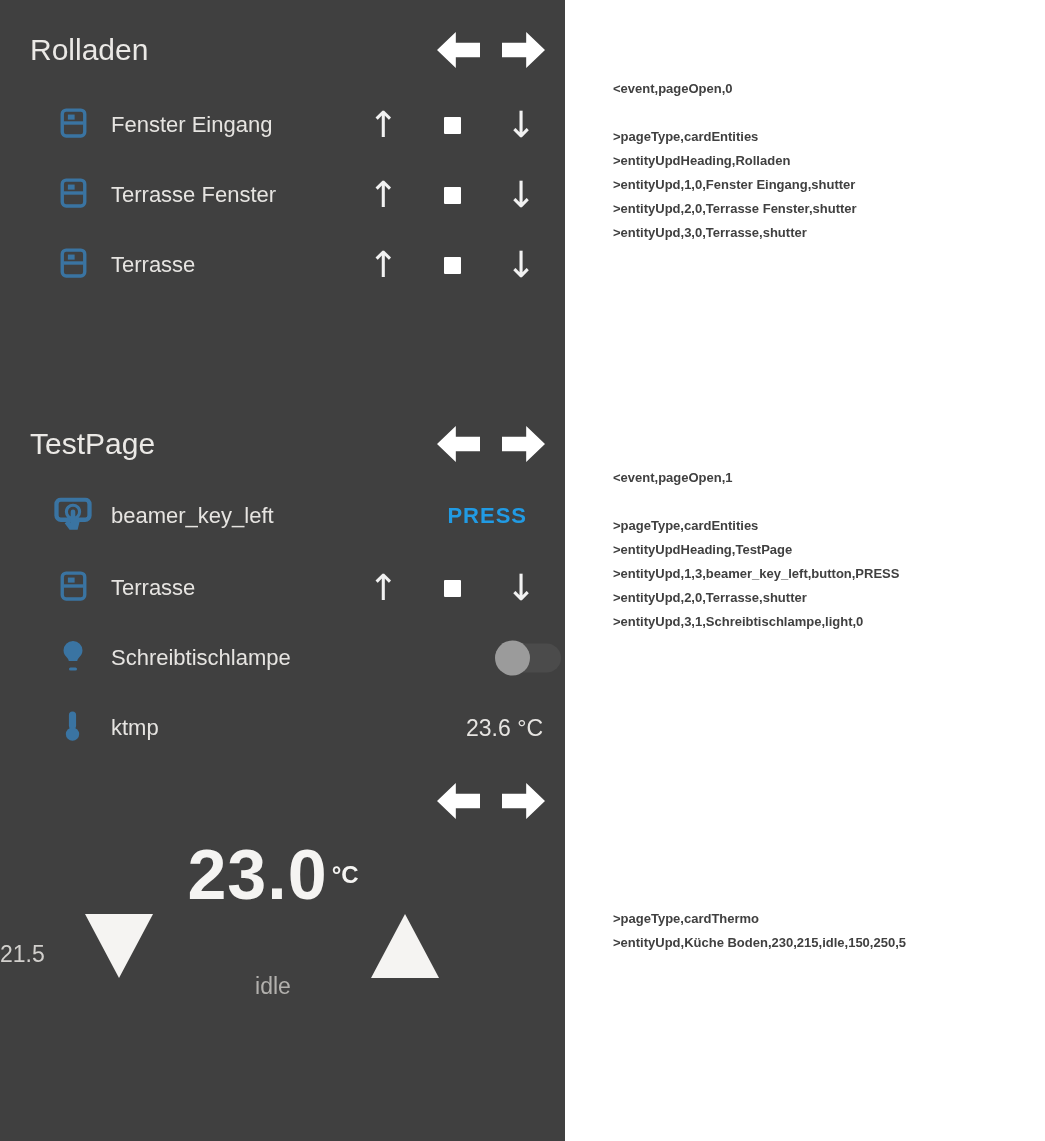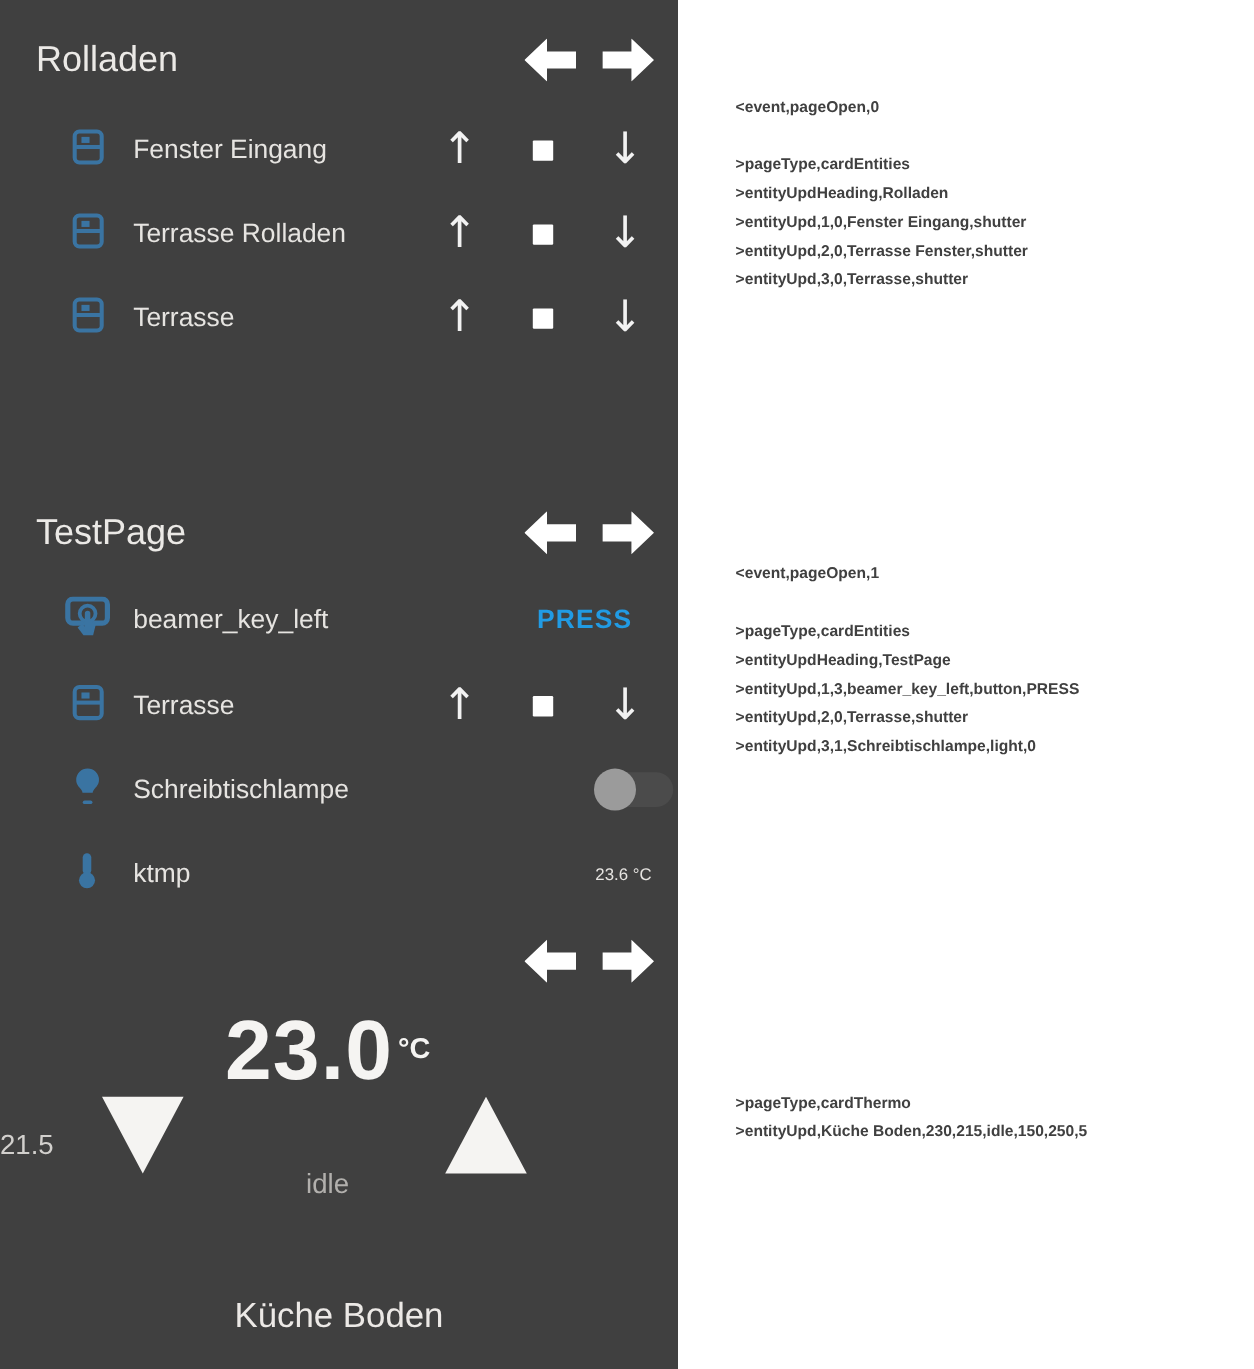--- a/index.html
+++ b/index.html
@@ -48,21 +48,21 @@
   }
   .stop-square {
     width:17px; height:17px; background:#ffffff; border-radius:1px; cursor:pointer;
   }
   .press-label {
     position:absolute; right:54px; top:50%; transform:translateY(-50%);
     font-size:22px; font-weight:700; letter-spacing:1px; color:#219be4; cursor:pointer;
   }
   .value-label {
     position:absolute; right:38px; top:50%; transform:translateY(-50%);
-    font-size:14px; color:#e6e4e1; white-space:nowrap;
+    font-size:23px; color:#e6e4e1; white-space:nowrap;
   }
   .toggle {
     position:absolute; right:20px; top:50%; transform:translateY(-50%);
     width:64px; height:29px; border-radius:15px; background:#4b4b4b; cursor:pointer;
   }
   .toggle-knob {
     position:absolute; left:-2px; top:-3px;
     width:35px; height:35px; border-radius:50%; background:#9b9b9b;
   }
 
@@ -131,21 +131,21 @@
   </div>
 
   <div class="entity-row" style="top:160px">
     <span class="entity-icon" style="left:44px">
       <svg width="27" height="31" viewBox="0 0 24 27">
           <rect x="2" y="2" width="20" height="23" rx="3.5" fill="none" stroke="#3a74a2" stroke-width="3"></rect>
           <rect x="7" y="6" width="6" height="4.5" fill="#3a74a2"></rect>
           <rect x="3" y="12" width="18" height="3" fill="#3a74a2"></rect>
         </svg>
     </span>
-    <span class="entity-label">Terrasse Rolladen</span>
+    <span class="entity-label">Terrasse Fenster</span>
     <div class="shutter-controls">
       <span class="arrow-glyph">↑</span>
       <span class="stop-square"></span>
       <span class="arrow-glyph">↓</span>
     </div>
   </div>
 
   <div class="entity-row" style="top:230px">
     <span class="entity-icon" style="left:44px">
       <svg width="27" height="31" viewBox="0 0 24 27">
@@ -252,21 +252,20 @@
         </svg></span>
   </span>
   <span class="tri-btn" style="left:369px; top:912px">
     <span><svg width="72" height="68" viewBox="0 0 72 68">
           <path d="M36 2 L70 66 H2 Z" fill="#f5f4f2"></path>
         </svg></span>
   </span>
 
   <div class="target-temp">21.5</div>
   <div class="thermo-state">idle</div>
-  <div class="thermo-name">Küche Boden</div>
 
 </div>
 
 <div class="console-block" style="top:77px">
   <div class="console-line">&lt;event,pageOpen,0</div>
   <div class="console-line"></div>
   <div class="console-line">&gt;pageType,cardEntities</div>
   <div class="console-line">&gt;entityUpdHeading,Rolladen</div>
   <div class="console-line">&gt;entityUpd,1,0,Fenster Eingang,shutter</div>
   <div class="console-line">&gt;entityUpd,2,0,Terrasse Fenster,shutter</div>

